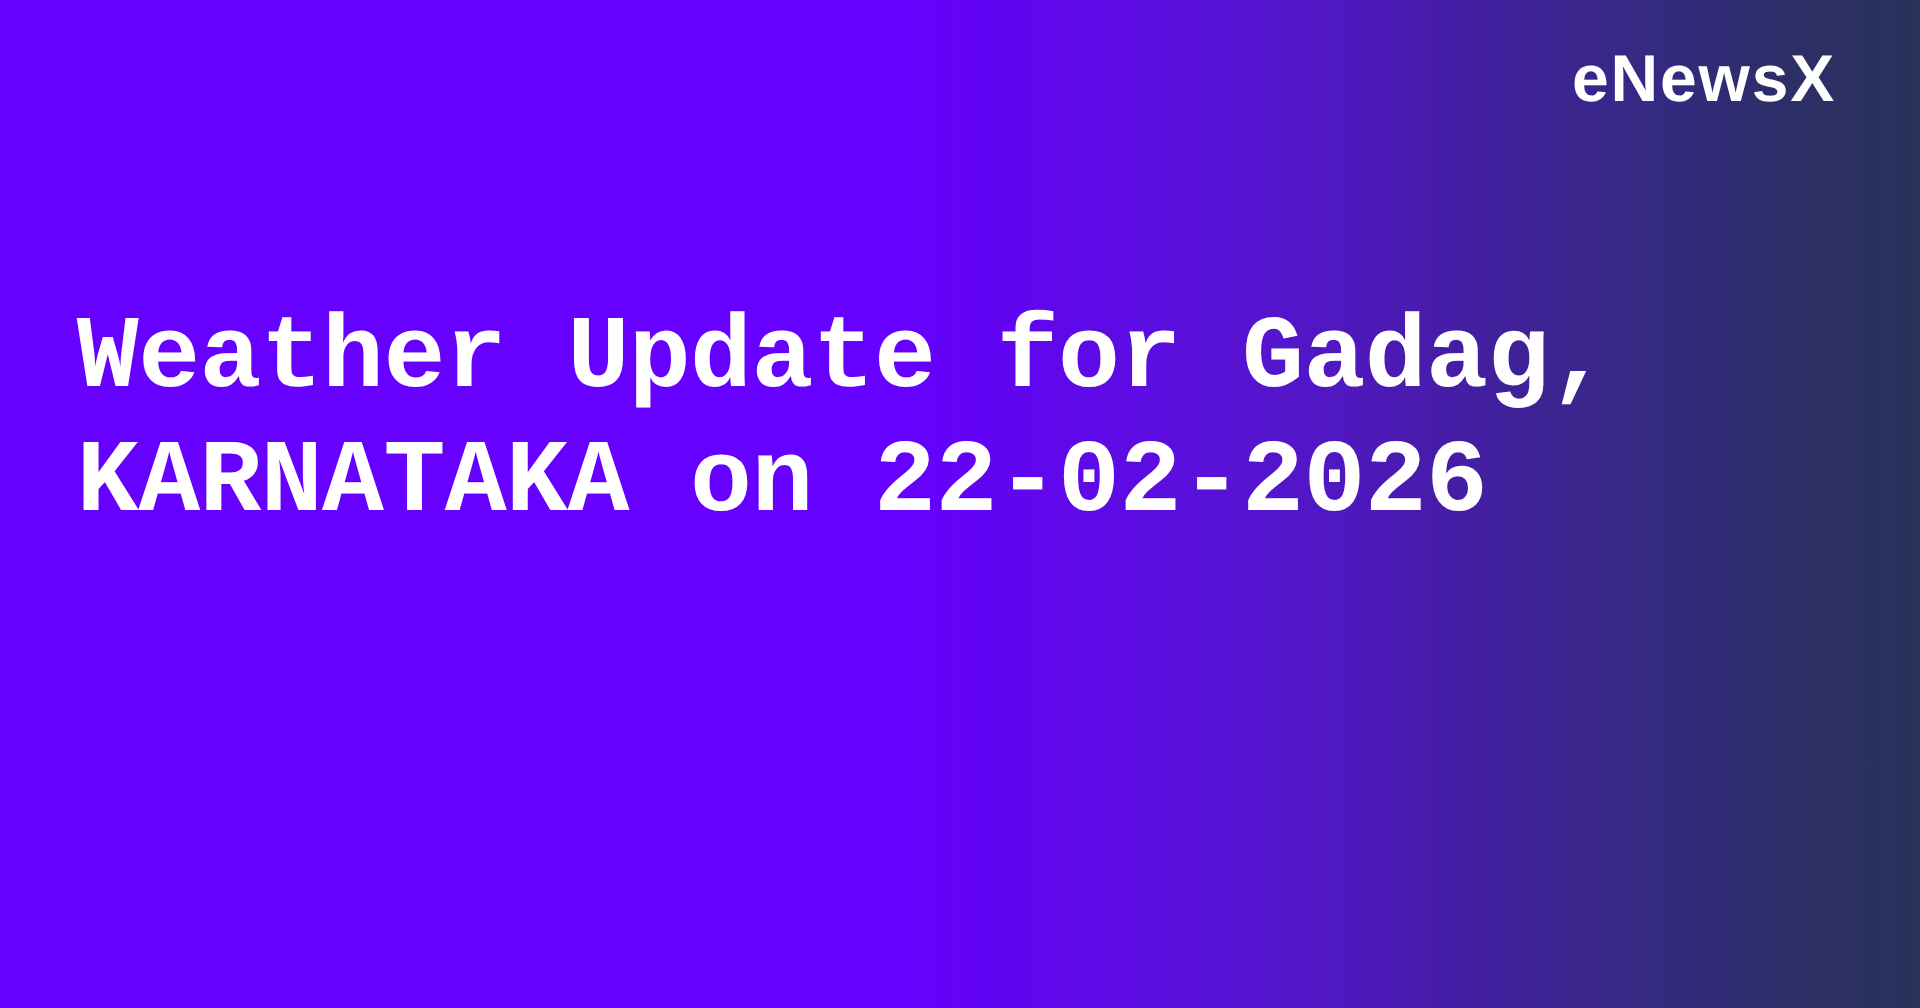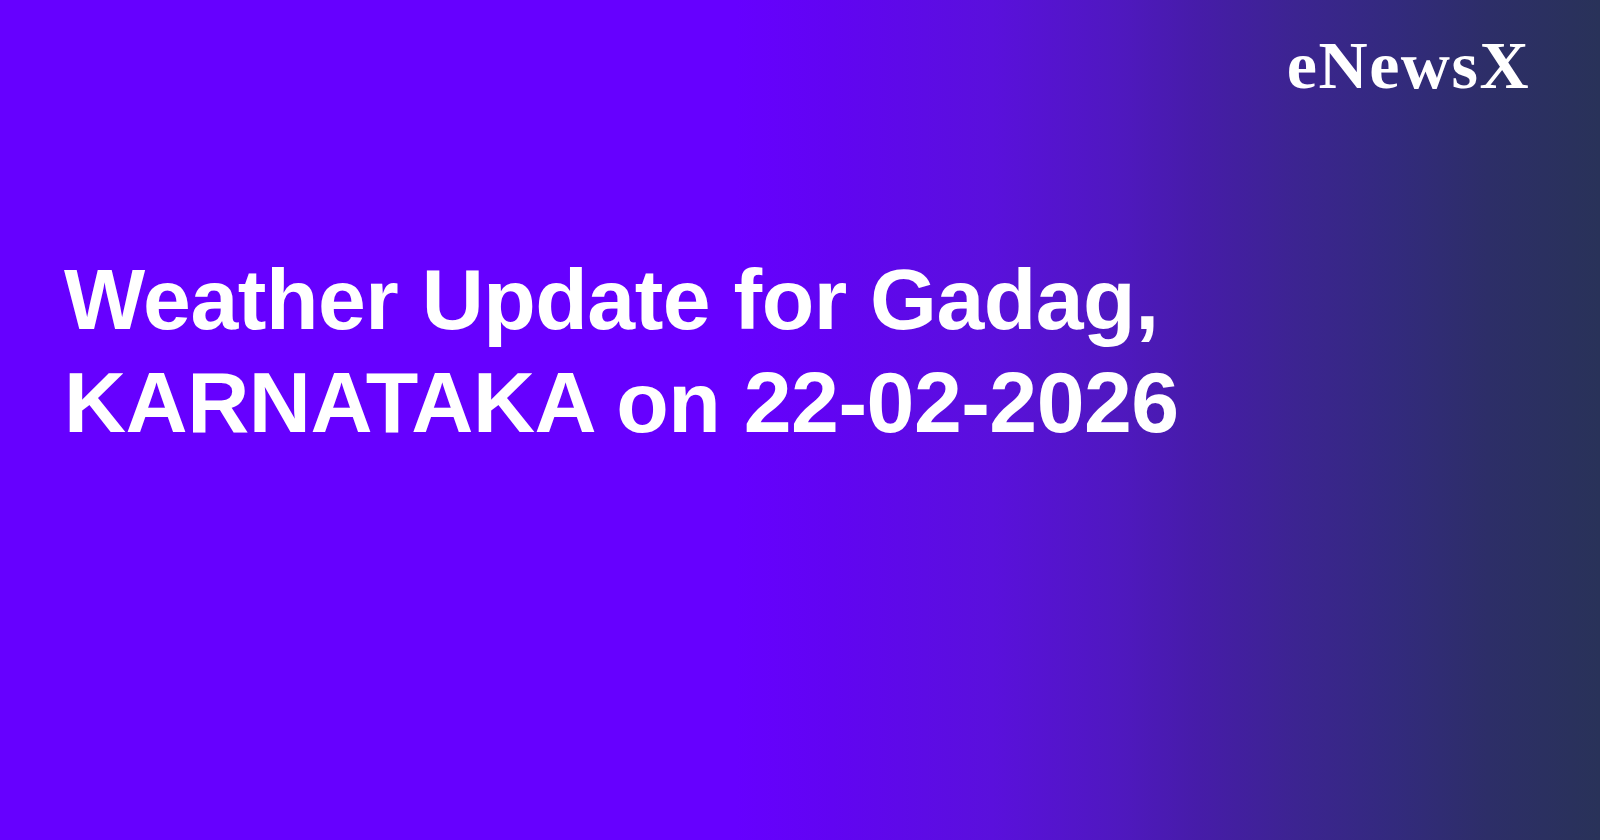--- a/index.html
+++ b/index.html
@@ -45,43 +45,43 @@
     right: 0;
     height: 130px;
     display: flex;
     align-items: center;
     justify-content: flex-end;
     padding-right: 70px;
     box-sizing: border-box;
   }
 
   .brand-logo {
-    font-family: Liberation Serif, serif;
-    font-size: 68px;
+    font-family: Liberation Sans, sans-serif;
+    font-size: 55px;
     font-weight: 700;
     color: #FFFFFF;
     letter-spacing: 1.5px;
     line-height: 1;
     white-space: nowrap;
     user-select: none;
   }
 
   
   .headline-block {
     position: absolute;
     left: 0;
     top: 248px;
     width: 1420px;
     padding-left: 64px;
     box-sizing: border-box;
   }
 
   .headline {
     margin: 0;
-    font-family: Liberation Sans, sans-serif;
+    font-family: Liberation Mono, monospace;
     font-size: 86px;
     font-weight: 700;
     line-height: 1.2;
     color: #FFFFFF;
     letter-spacing: -0.5px;
     word-wrap: break-word;
   }
 </style>
 </head>
 <body>

